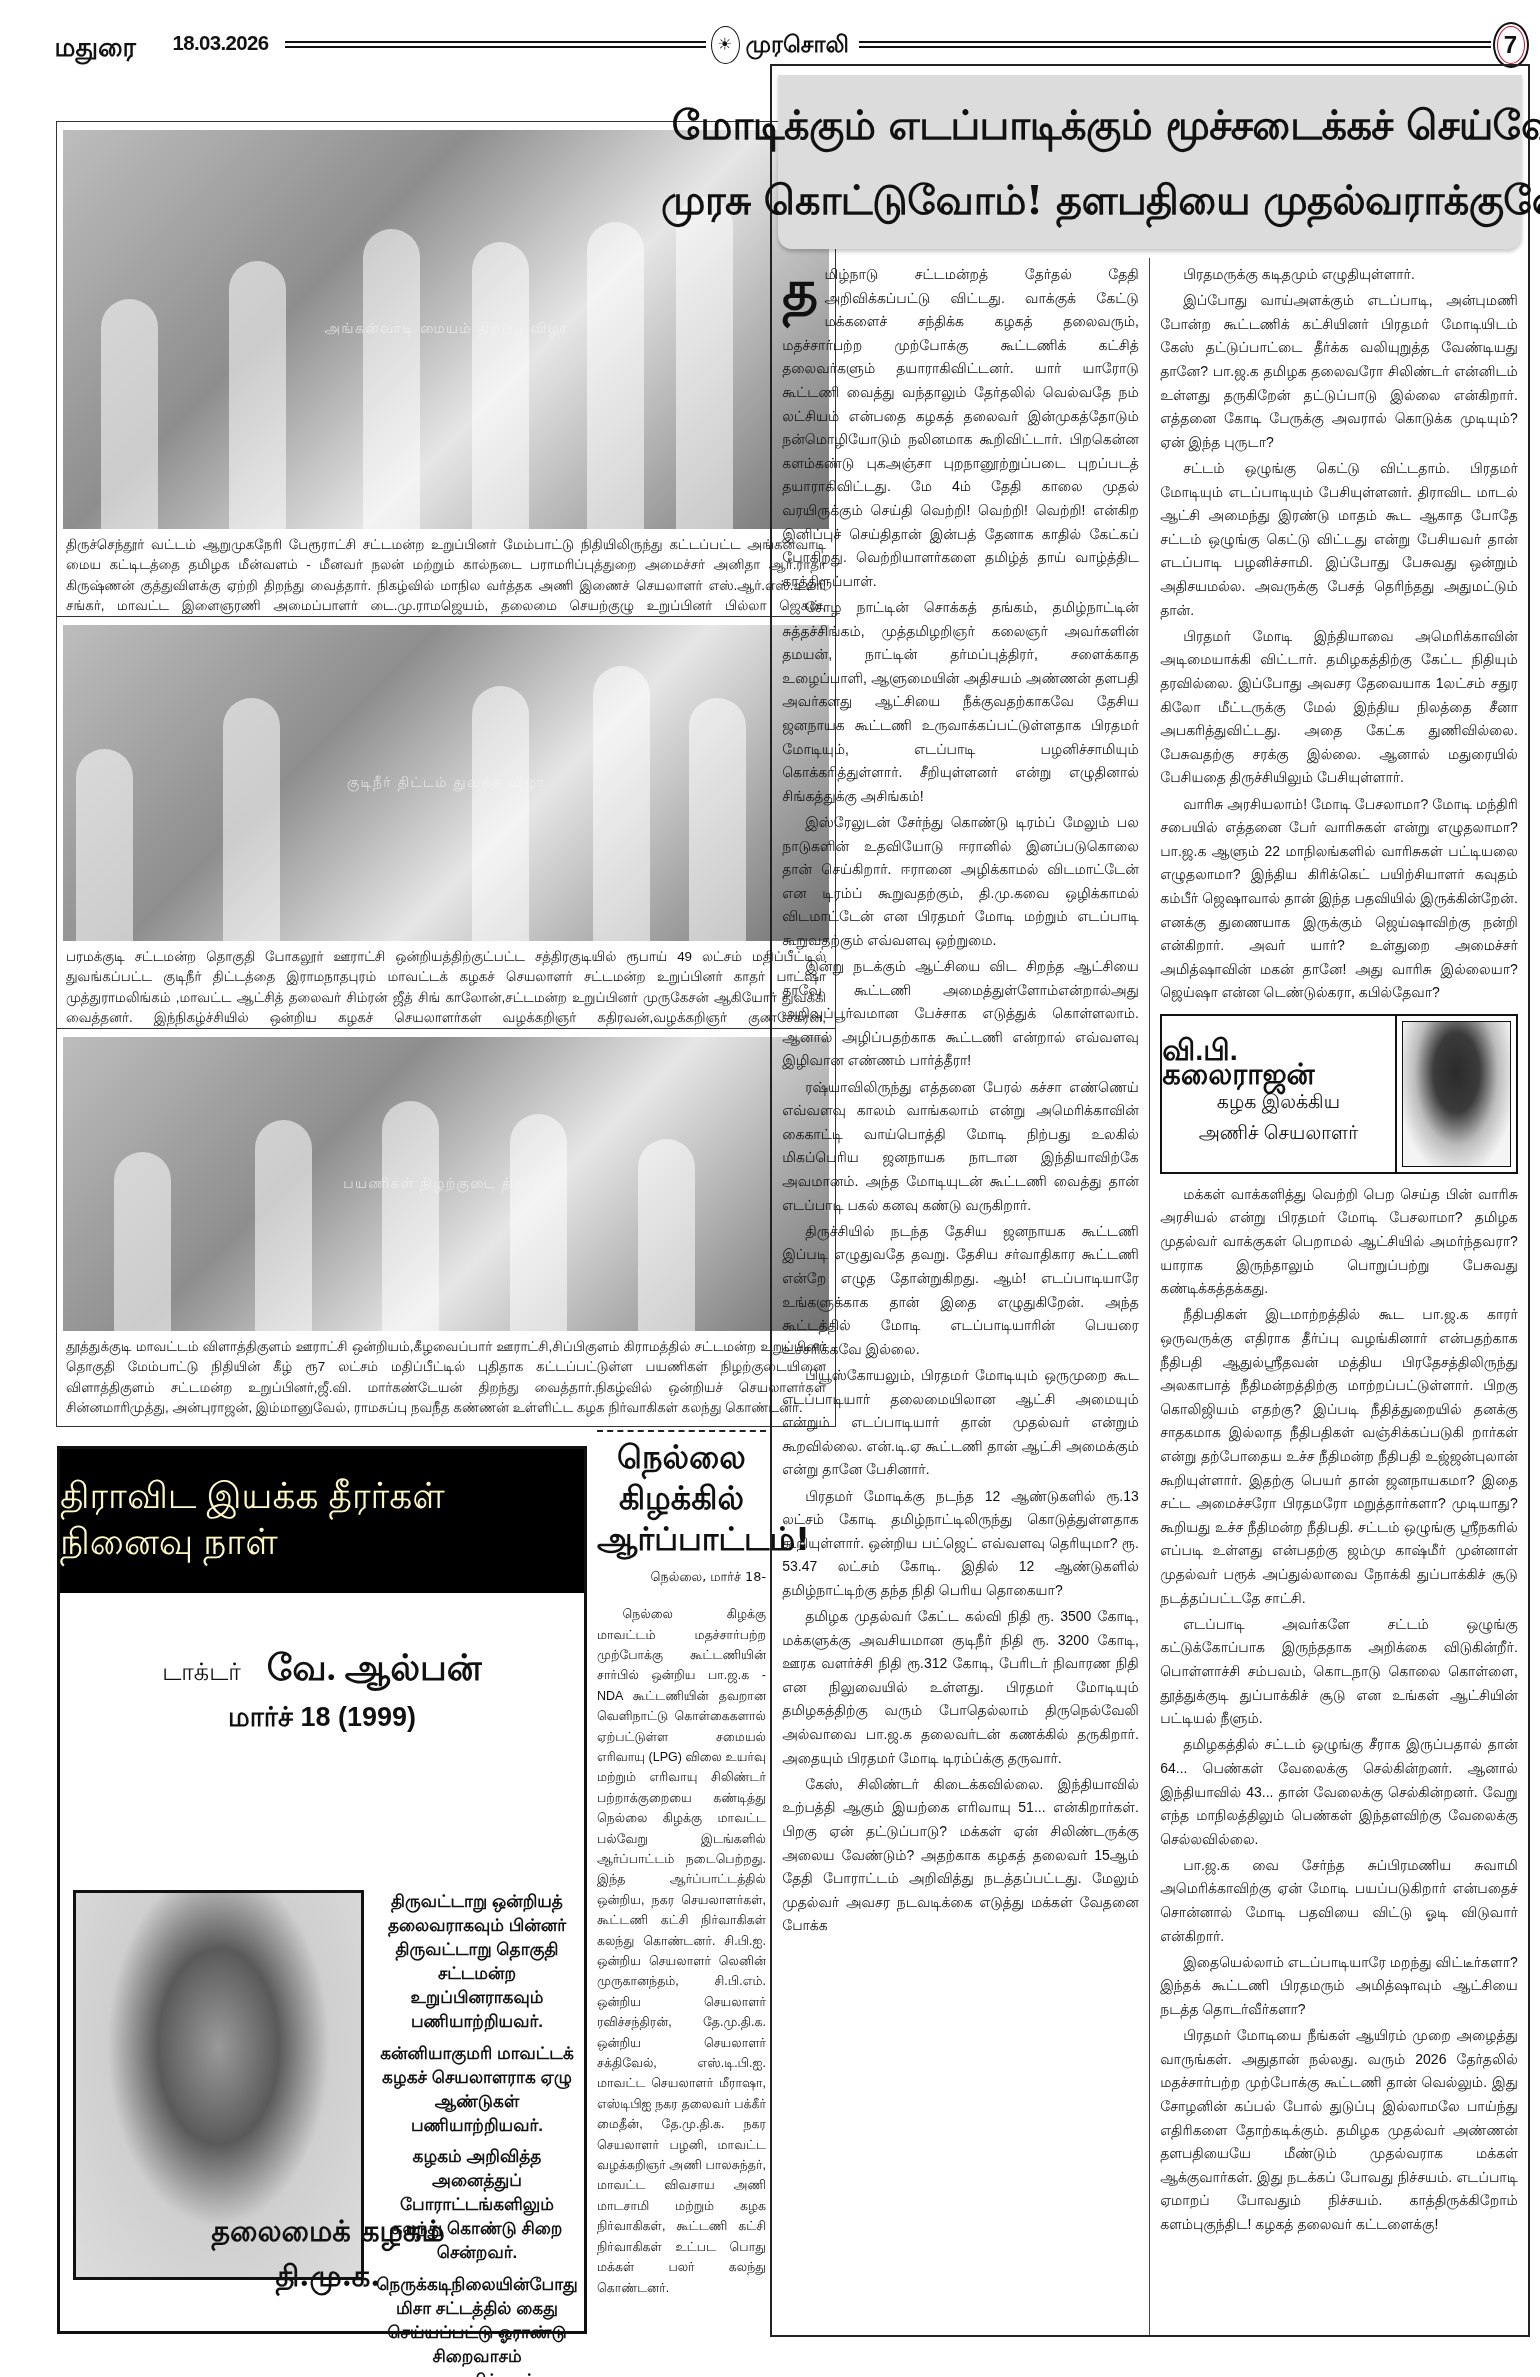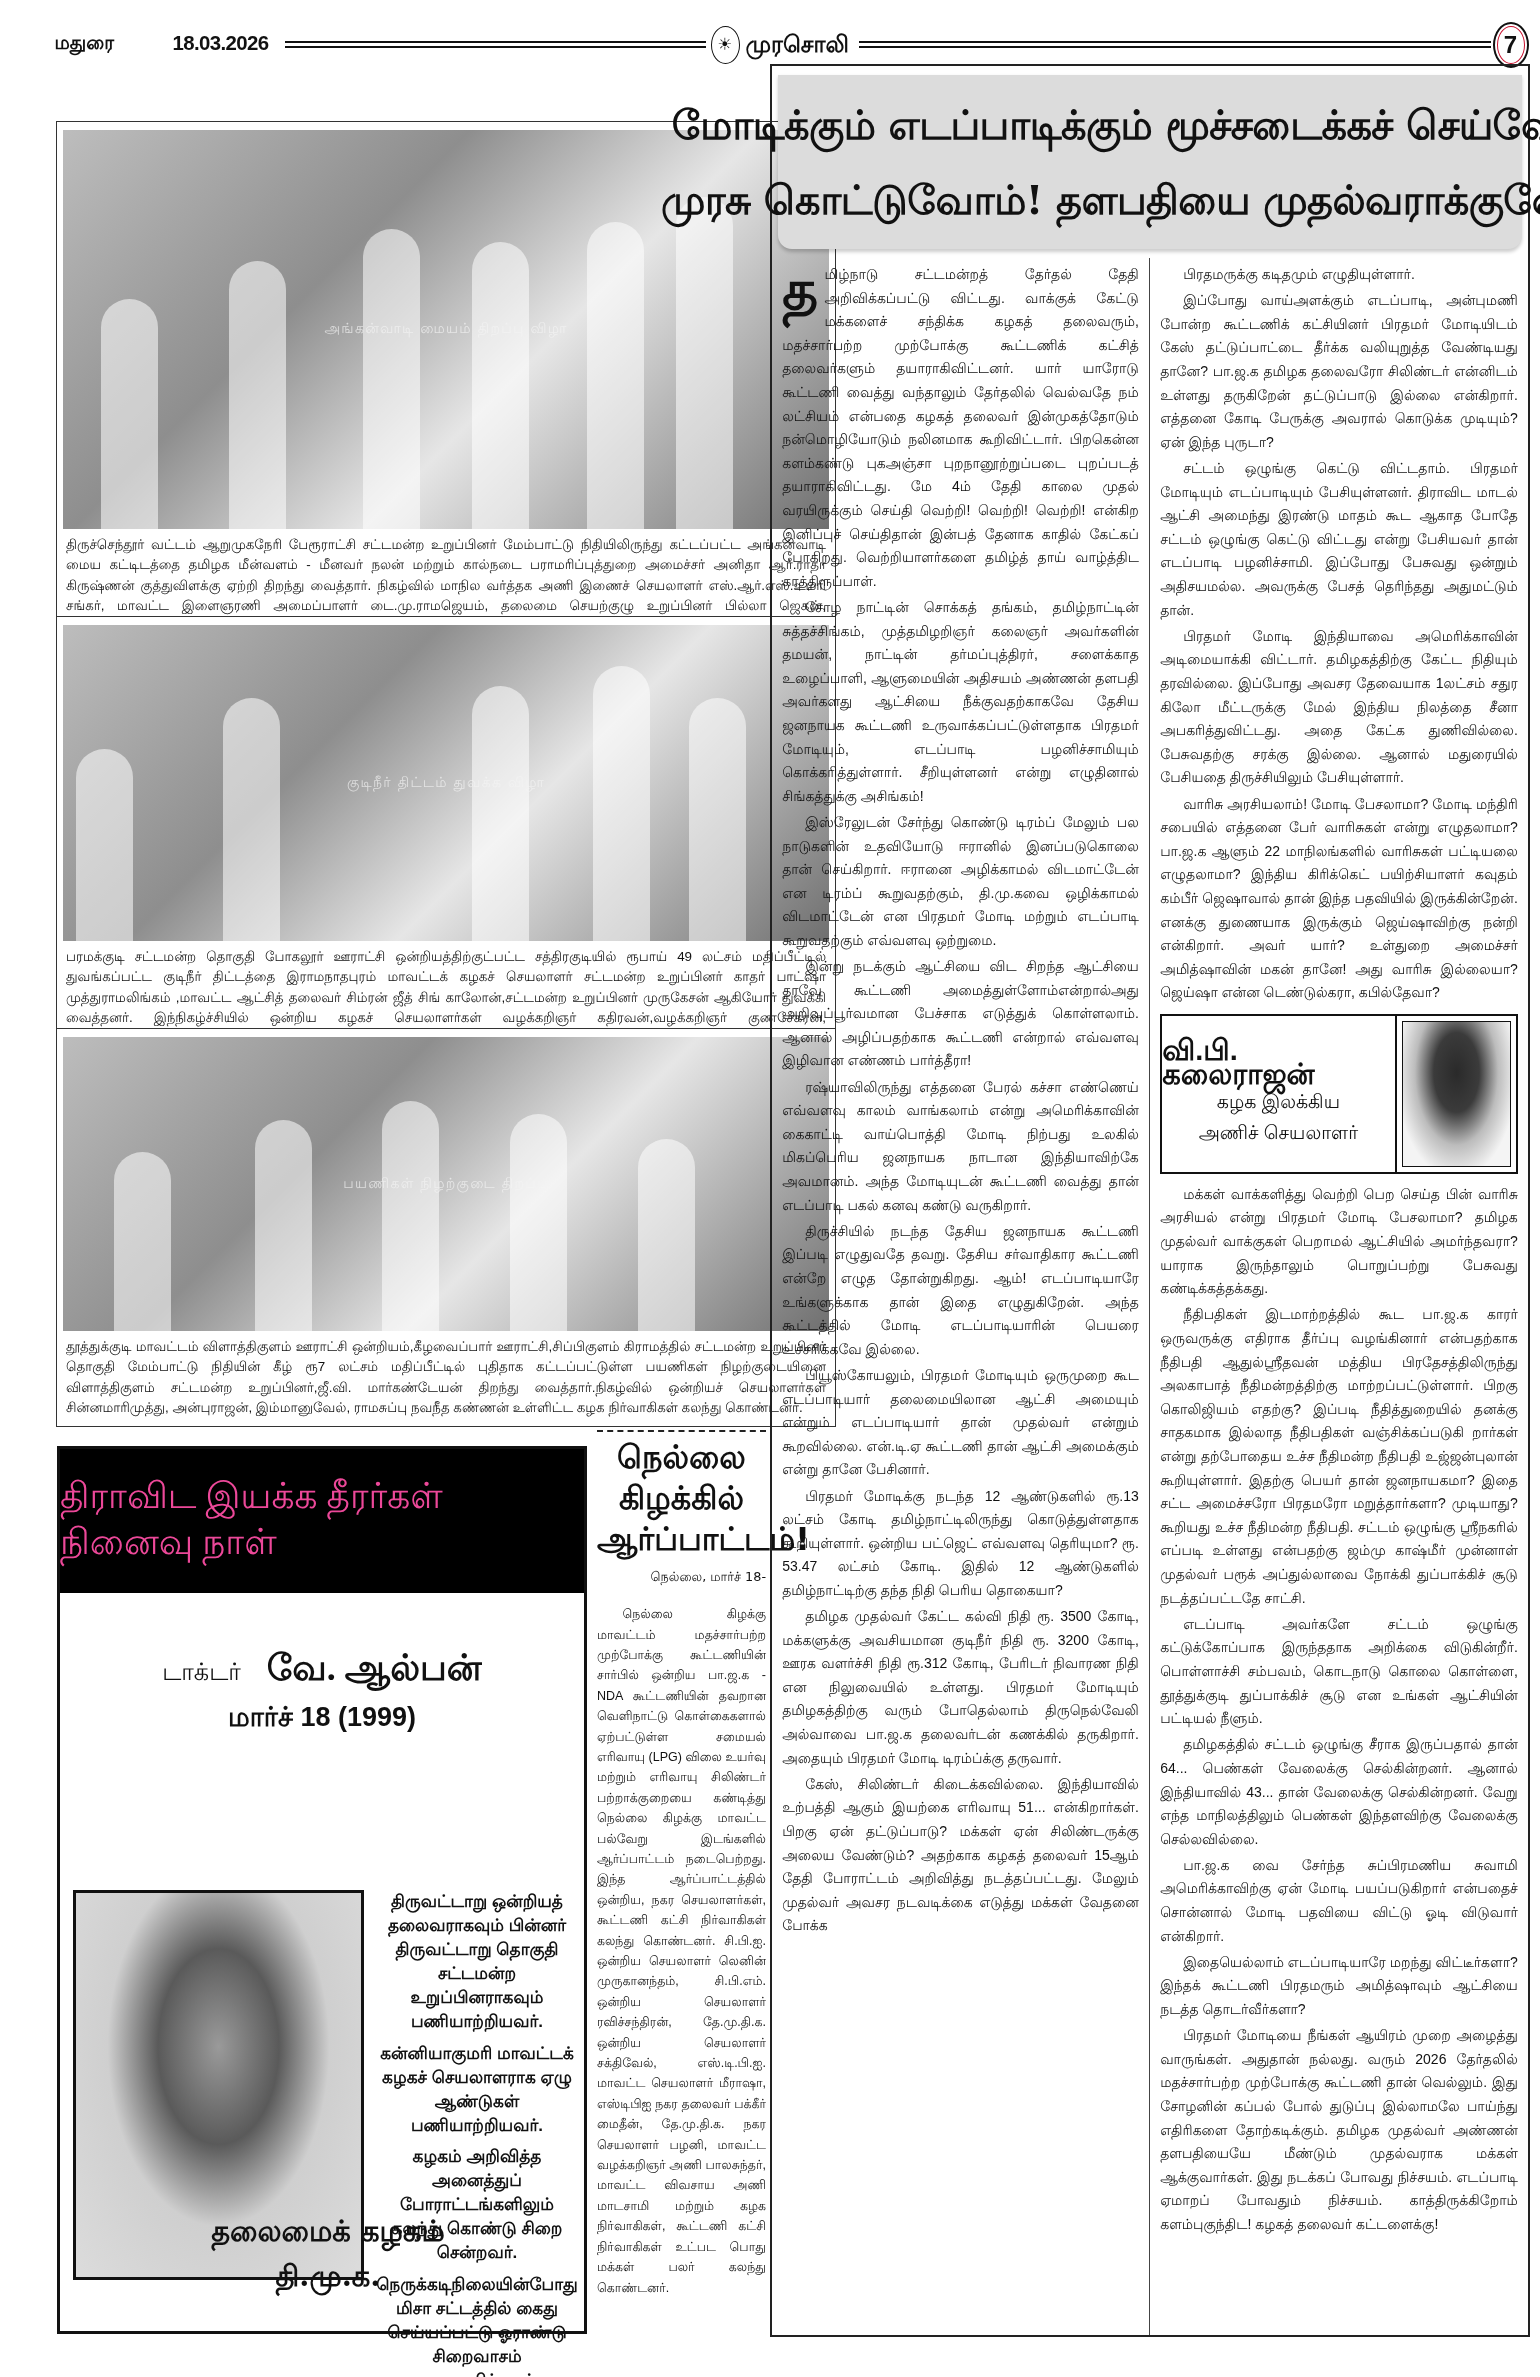--- a/index.html
+++ b/index.html
@@ -1,39 +1,39 @@
 <!DOCTYPE html>
 <html style="font-size:10.2px"><head>
 <meta charset="utf-8">
 <style>
   * { box-sizing: border-box; margin: 0; padding: 0; }
   html, body { width: 1541px; height: 2377px; background: #ffffff; overflow: hidden; }
   body { position: relative; font-family: "DejaVu Sans", sans-serif; color: #111; }
 
   
   .masthead { position: absolute; left: 25.5px; top: 25.5px; width: 1504px; height: 38px; }
-  .mh-city { position: absolute; left: 29px; top: 6.4px; font-size: 19px; font-weight: bold; font-family: "Liberation Sans", sans-serif; }
+  .mh-city { position: absolute; left: 29px; top: 6.4px; font-size: 26px; font-weight: bold; font-family: "Liberation Sans", sans-serif; }
   .mh-date { position: absolute; left: 147px; top: 6.4px; font-size: 20.4px; font-weight: bold; font-family: "Liberation Sans", sans-serif; letter-spacing: -0.6px; }
   .mh-rule { position: absolute; top: 15.3px; height: 7.7px; border-top: 2.6px solid #111; border-bottom: 2.6px solid #111; }
   .mh-rule.left { left: 259px; width: 421px; }
   .mh-rule.right { left: 833px; width: 632px; }
   .mh-logo { position: absolute; left: 685px; top: 0; width: 29px; height: 38px; border: 1.9px solid #111; border-radius: 50%; display:flex; align-items:center; justify-content:center; font-size: 16.6px; }
   .mh-name { position: absolute; left: 720px; top: 5.1px; font-size: 23px; font-weight: bold; font-family: "Liberation Sans", sans-serif; }
   .mh-page { position: absolute; left: 1467px; top: -3.8px; width: 36px; height: 46px; border: 2.6px solid #111; outline: 1.9px solid #c8102e; outline-offset: -5.1px; border-radius: 50%; display:flex; align-items:center; justify-content:center; font-size: 24px; font-weight: bold; font-family: "Liberation Sans", sans-serif; }
 
   
   .photo-block { position: absolute; left: 56px; width: 780px; border: 1.3px solid #333; background: #fff; }
   .photo { position: relative; margin: 7.7px 6.4px 0 6.4px; background: linear-gradient(135deg,#bdbdbd 0%,#8e8e8e 35%,#e6e6e6 60%,#6f6f6f 100%); overflow: hidden; }
   .photo .ph-label { position: absolute; left: 50%; top: 50%; transform: translate(-50%,-50%); font-size: 14px; color: #f4f4f4; letter-spacing: 1.3px; text-transform: uppercase; opacity: 0.7; }
   .photo .figure { position: absolute; bottom: 0; width: 57px; border-radius: 29px 29px 0 0; background: rgba(255,255,255,0.55); }
   .caption { padding: 6.4px 9px 7.7px 9px; font-size: 13.4px; line-height: 20.4px; font-family: "Liberation Sans", sans-serif; text-align: justify; }
 
   
   .tribute { position: absolute; left: 57px; top: 1446px; width: 530px; height: 888px; border: 3.2px solid #111; background: #fff; }
-  .tribute-head { background: #000; color: #ec4899; height: 144px; display: flex; align-items: center; justify-content: center; font-size: 36px; font-family: Liberation Serif, serif; }
+  .tribute-head { background: #000; color: #fef9c3; height: 144px; display: flex; align-items: center; justify-content: center; font-size: 36px; font-family: Liberation Sans, sans-serif; }
   .tribute-name { text-align: center; margin-top: 54px; font-size: 28px; font-weight: bold; font-family: "Liberation Sans", sans-serif; }
   .tribute-name .prefix { font-weight: normal; font-size: 24px; margin-right: 18px; }
   .tribute-name .big { font-size: 36px; font-family: Liberation Serif, serif; }
   .tribute-date { text-align: center; margin-top: 9px; font-size: 27px; font-weight: bold; font-family: "Liberation Sans", sans-serif; }
   .tribute-photo { position: absolute; left: 12.8px; top: 441px; width: 291px; height: 390px; border: 3.2px solid #111; background: radial-gradient(ellipse at 50% 40%, #9a9a9a 0%, #5a5a5a 30%, #cfcfcf 55%, #dcdcdc 100%); }
   .tribute-text { position: absolute; left: 313px; top: 441px; width: 208px; text-align: center; font-size: 17px; line-height: 24px; font-weight: bold; font-family: "Liberation Sans", sans-serif; }
   .tribute-text p { margin-bottom: 7.7px; }
   .tribute-sign { position: absolute; left: 0; right: 0; top: 760px; text-align: center; font-size: 29px; line-height: 45px; font-family: "DejaVu Serif", serif; font-weight: bold; padding-left: 12px; }
 
   

